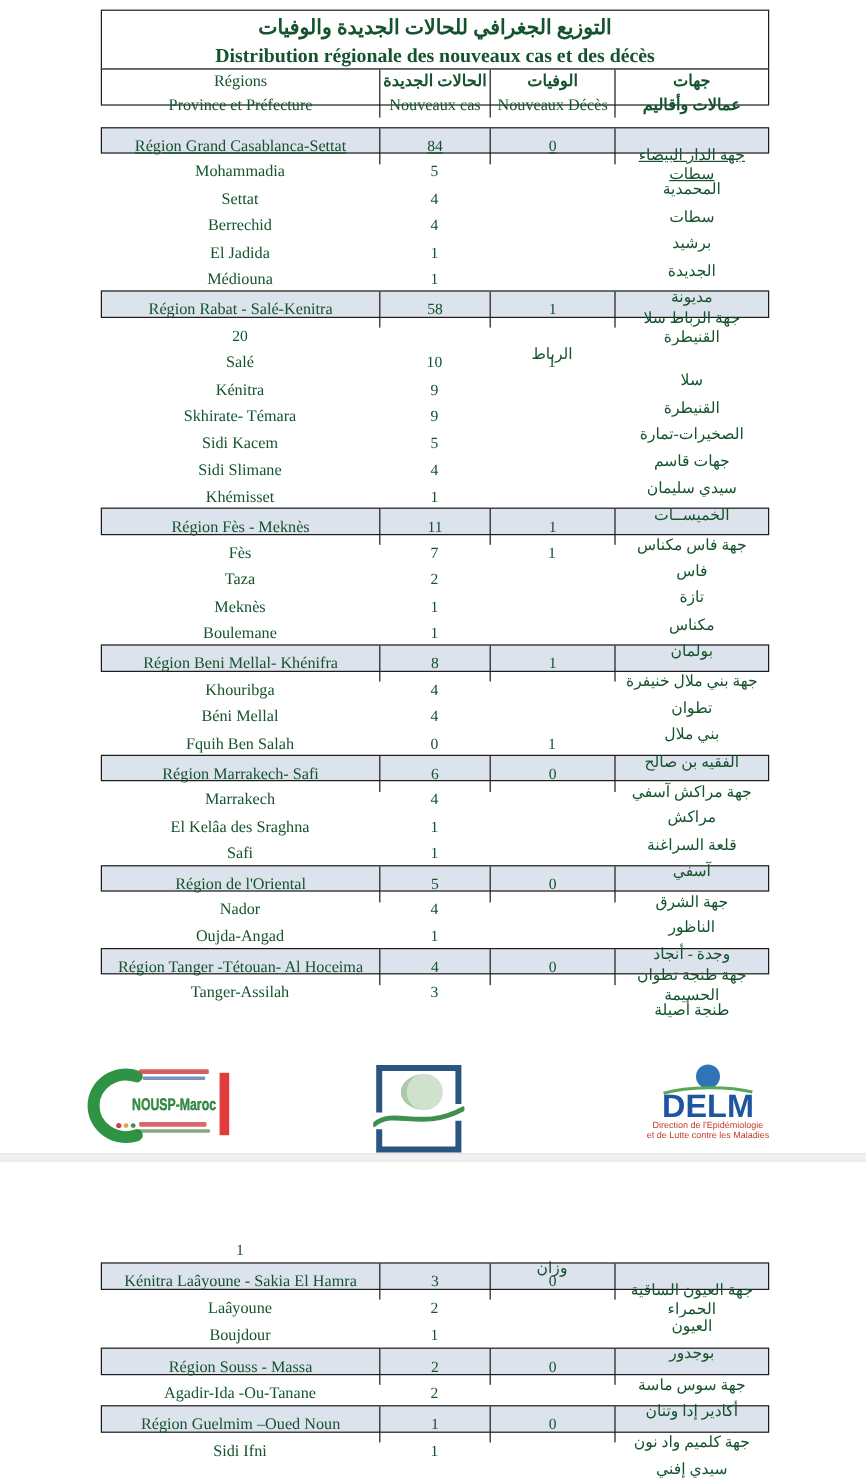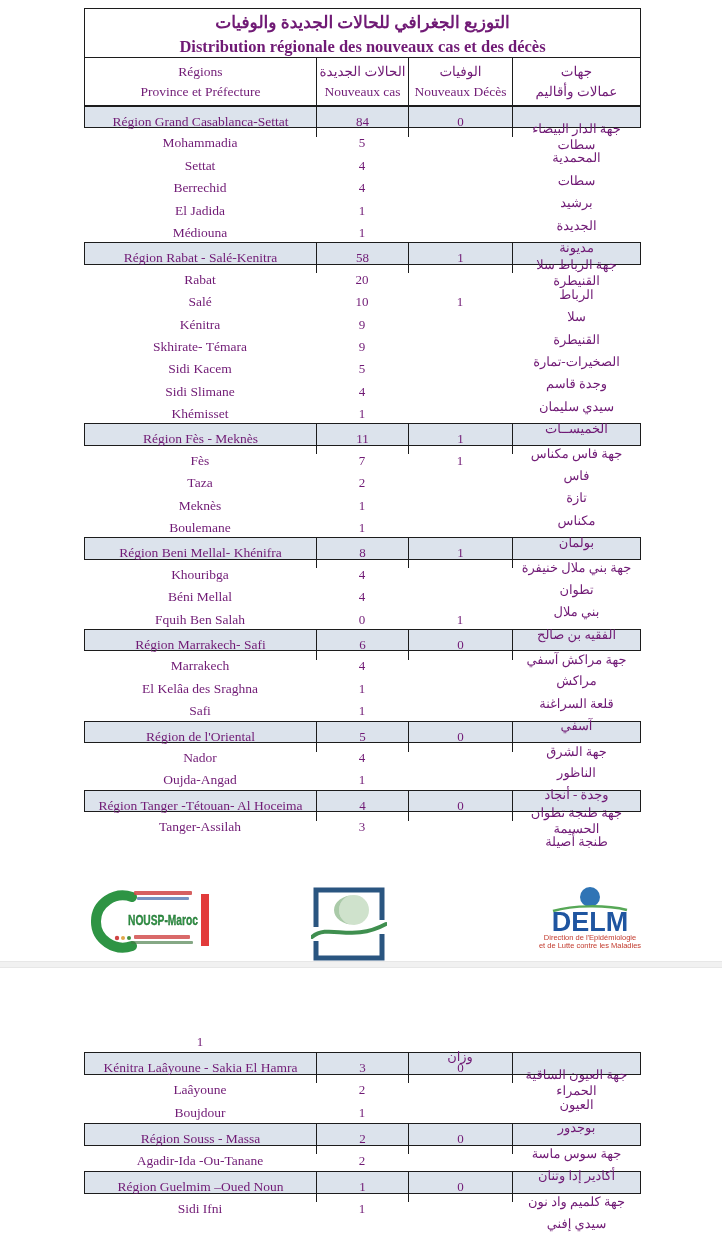--- a/index.html
+++ b/index.html
@@ -1,59 +1,59 @@
 <!DOCTYPE html>
 <html><head>
 <meta charset="utf-8">
 <style>
   * { margin:0; padding:0; box-sizing:border-box; }
   html,body { background:#ffffff; }
   #page {
     position:relative; width:722px; height:1237px; background:#ffffff;
-    font-family:"Liberation Serif", serif; color:#701a75; overflow:hidden;
+    font-family:"Liberation Serif", serif; color:#14532d; overflow:hidden;
   }
   .title-box {
     position:absolute; left:84px; top:8px; width:557px; height:50px;
     border:1.4px solid #1c1c1c; text-align:center; background:#fff;
   }
   .title-ar { font-size:17px; font-weight:bold; line-height:27px; direction:rtl; }
   .title-fr { font-size:16.5px; font-weight:bold; line-height:21px; }
 
   .grid-row { display:grid; grid-template-columns:232px 92px 104px 1fr; }
 
   #thead {
-    position:absolute; left:84px; top:57px; width:557px; height:49px;
+    position:absolute; left:84px; top:57px; width:557px; height:31px;
     border:1.7px solid #1c1c1c; background:#fff;
   }
   #thead .th {
     border-right:1.1px solid #1c1c1c; display:flex; flex-direction:column;
     justify-content:center; align-items:center; text-align:center;
     font-size:13.5px; line-height:20px; height:100%;
   }
   #thead .th:last-child { border-right:none; }
-  .rtl { direction:rtl; }
+  .rtl { direction:rtl;font-weight:bold; }
 
   .rows { position:absolute; left:84px; width:557px; }
   #rows1 { top:106px; }
   #rows2 { top:1027px; }
   #rows1 .row { height:22.4px; }
   #rows2 .row { height:23px; }
 
   .row { align-items:center; text-align:center; font-size:13.5px; }
   .row .c { height:100%; display:flex; align-items:center; justify-content:center; overflow:hidden; }
   .row .c-arabic { direction:rtl; font-size:13px;margin-top:30px; }
   .row .c-cases, .row .c-deaths { font-size:13px; }
 
   .rrow { background:#dce3ec; border:1.7px solid #1c1c1c; margin-top:2px; }
   .rrow .c { border-right:1.1px solid #1c1c1c; }
   .rrow .c:last-child { border-right:none; }
-  .rows > .rrow:first-child { margin-top:0; }
+  .rows > .rrow:first-child { margin-top:0;text-decoration:underline; }
 
   .logo { position:absolute; }
-  #logo-nousp { left:90px;  top:888px; }
+  #logo-nousp { left:72px;  top:888px; }
   #logo-ministry { left:311px; top:885px; }
   #logo-delm { left:535px; top:886px; }
 
   .page-sep {
     position:absolute; left:0; top:961px; width:722px; height:7px;
     background:#f1f1f1; border-top:1px solid #e7e7e7; border-bottom:1px solid #e7e7e7;
   }
 </style>
 </head>
 <body>
@@ -121,21 +121,20 @@
         <div class="c c-deaths"></div>
         <div class="c c-arabic">مديونة</div>
       </div>
       <div class="grid-row row rrow">
         <div class="c c-name">Région Rabat - Salé-Kenitra</div>
         <div class="c c-cases">58</div>
         <div class="c c-deaths">1</div>
         <div class="c c-arabic">جهة الرباط سلا القنيطرة</div>
       </div>
       <div class="grid-row row drow">
-        <div class="c c-name">Rabat</div>
         <div class="c c-cases">20</div>
         <div class="c c-deaths"></div>
         <div class="c c-arabic">الرباط</div>
       </div>
       <div class="grid-row row drow">
         <div class="c c-name">Salé</div>
         <div class="c c-cases">10</div>
         <div class="c c-deaths">1</div>
         <div class="c c-arabic">سلا</div>
       </div>
@@ -148,21 +147,21 @@
       <div class="grid-row row drow">
         <div class="c c-name">Skhirate- Témara</div>
         <div class="c c-cases">9</div>
         <div class="c c-deaths"></div>
         <div class="c c-arabic">الصخيرات-تمارة</div>
       </div>
       <div class="grid-row row drow">
         <div class="c c-name">Sidi Kacem</div>
         <div class="c c-cases">5</div>
         <div class="c c-deaths"></div>
-        <div class="c c-arabic">وجدة قاسم</div>
+        <div class="c c-arabic">جهات قاسم</div>
       </div>
       <div class="grid-row row drow">
         <div class="c c-name">Sidi Slimane</div>
         <div class="c c-cases">4</div>
         <div class="c c-deaths"></div>
         <div class="c c-arabic">سيدي سليمان</div>
       </div>
       <div class="grid-row row drow">
         <div class="c c-name">Khémisset</div>
         <div class="c c-cases">1</div>

